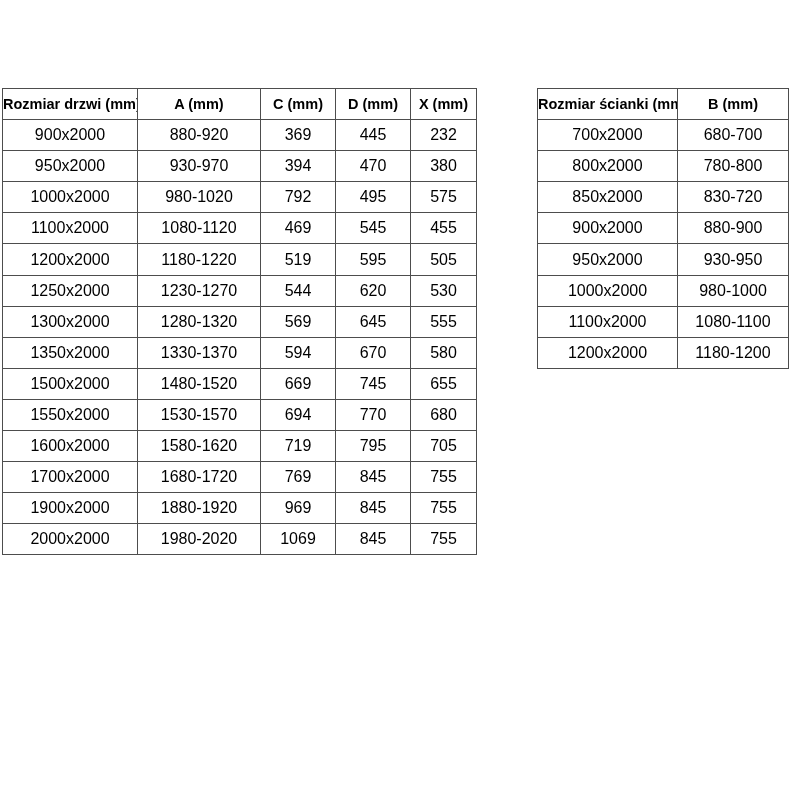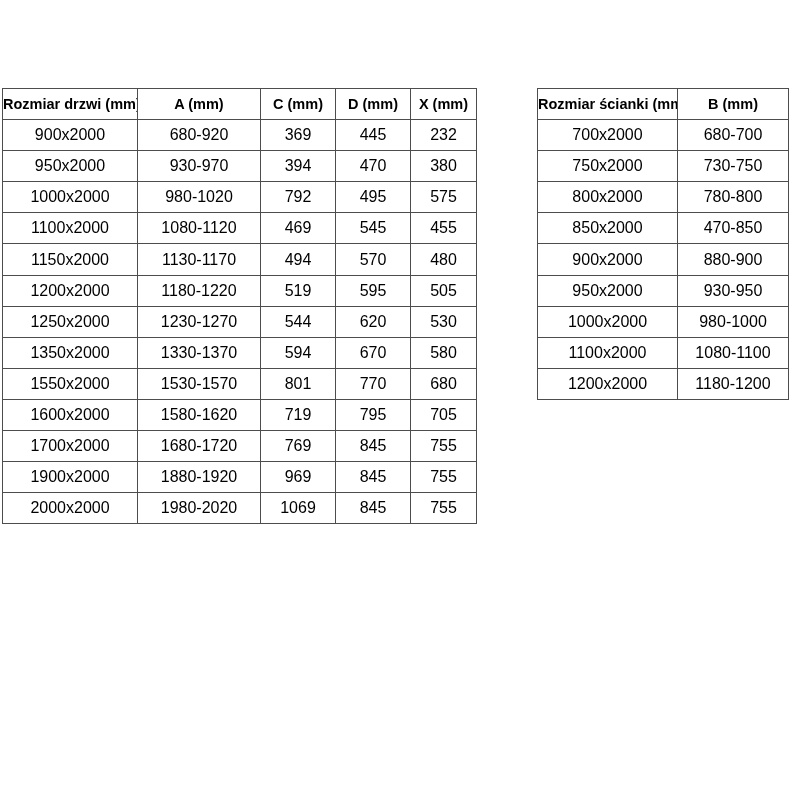--- a/index.html
+++ b/index.html
@@ -64,21 +64,21 @@
           <th>Rozmiar drzwi (mm)</th>
           <th>A (mm)</th>
           <th>C (mm)</th>
           <th>D (mm)</th>
           <th>X (mm)</th>
         </tr>
       </thead>
       <tbody>
         <tr>
           <td>900x2000</td>
-          <td>680-920</td>
+          <td>880-920</td>
           <td>369</td>
           <td>445</td>
           <td>232</td>
         </tr>
         <tr>
           <td>950x2000</td>
           <td>930-970</td>
           <td>394</td>
           <td>470</td>
           <td>380</td>
@@ -91,51 +91,58 @@
           <td>575</td>
         </tr>
         <tr>
           <td>1100x2000</td>
           <td>1080-1120</td>
           <td>469</td>
           <td>545</td>
           <td>455</td>
         </tr>
         <tr>
-          <td>1150x2000</td>
-          <td>1130-1170</td>
-          <td>494</td>
-          <td>570</td>
-          <td>480</td>
-        </tr>
-        <tr>
           <td>1200x2000</td>
           <td>1180-1220</td>
           <td>519</td>
           <td>595</td>
           <td>505</td>
         </tr>
         <tr>
           <td>1250x2000</td>
           <td>1230-1270</td>
           <td>544</td>
           <td>620</td>
           <td>530</td>
         </tr>
         <tr>
+          <td>1300x2000</td>
+          <td>1280-1320</td>
+          <td>569</td>
+          <td>645</td>
+          <td>555</td>
+        </tr>
+        <tr>
           <td>1350x2000</td>
           <td>1330-1370</td>
           <td>594</td>
           <td>670</td>
           <td>580</td>
         </tr>
         <tr>
+          <td>1500x2000</td>
+          <td>1480-1520</td>
+          <td>669</td>
+          <td>745</td>
+          <td>655</td>
+        </tr>
+        <tr>
           <td>1550x2000</td>
           <td>1530-1570</td>
-          <td>801</td>
+          <td>694</td>
           <td>770</td>
           <td>680</td>
         </tr>
         <tr>
           <td>1600x2000</td>
           <td>1580-1620</td>
           <td>719</td>
           <td>795</td>
           <td>705</td>
         </tr>
@@ -173,30 +180,26 @@
           <th>Rozmiar ścianki (mm)</th>
           <th>B (mm)</th>
         </tr>
       </thead>
       <tbody>
         <tr>
           <td>700x2000</td>
           <td>680-700</td>
         </tr>
         <tr>
-          <td>750x2000</td>
-          <td>730-750</td>
-        </tr>
-        <tr>
           <td>800x2000</td>
           <td>780-800</td>
         </tr>
         <tr>
           <td>850x2000</td>
-          <td>470-850</td>
+          <td>830-720</td>
         </tr>
         <tr>
           <td>900x2000</td>
           <td>880-900</td>
         </tr>
         <tr>
           <td>950x2000</td>
           <td>930-950</td>
         </tr>
         <tr>

